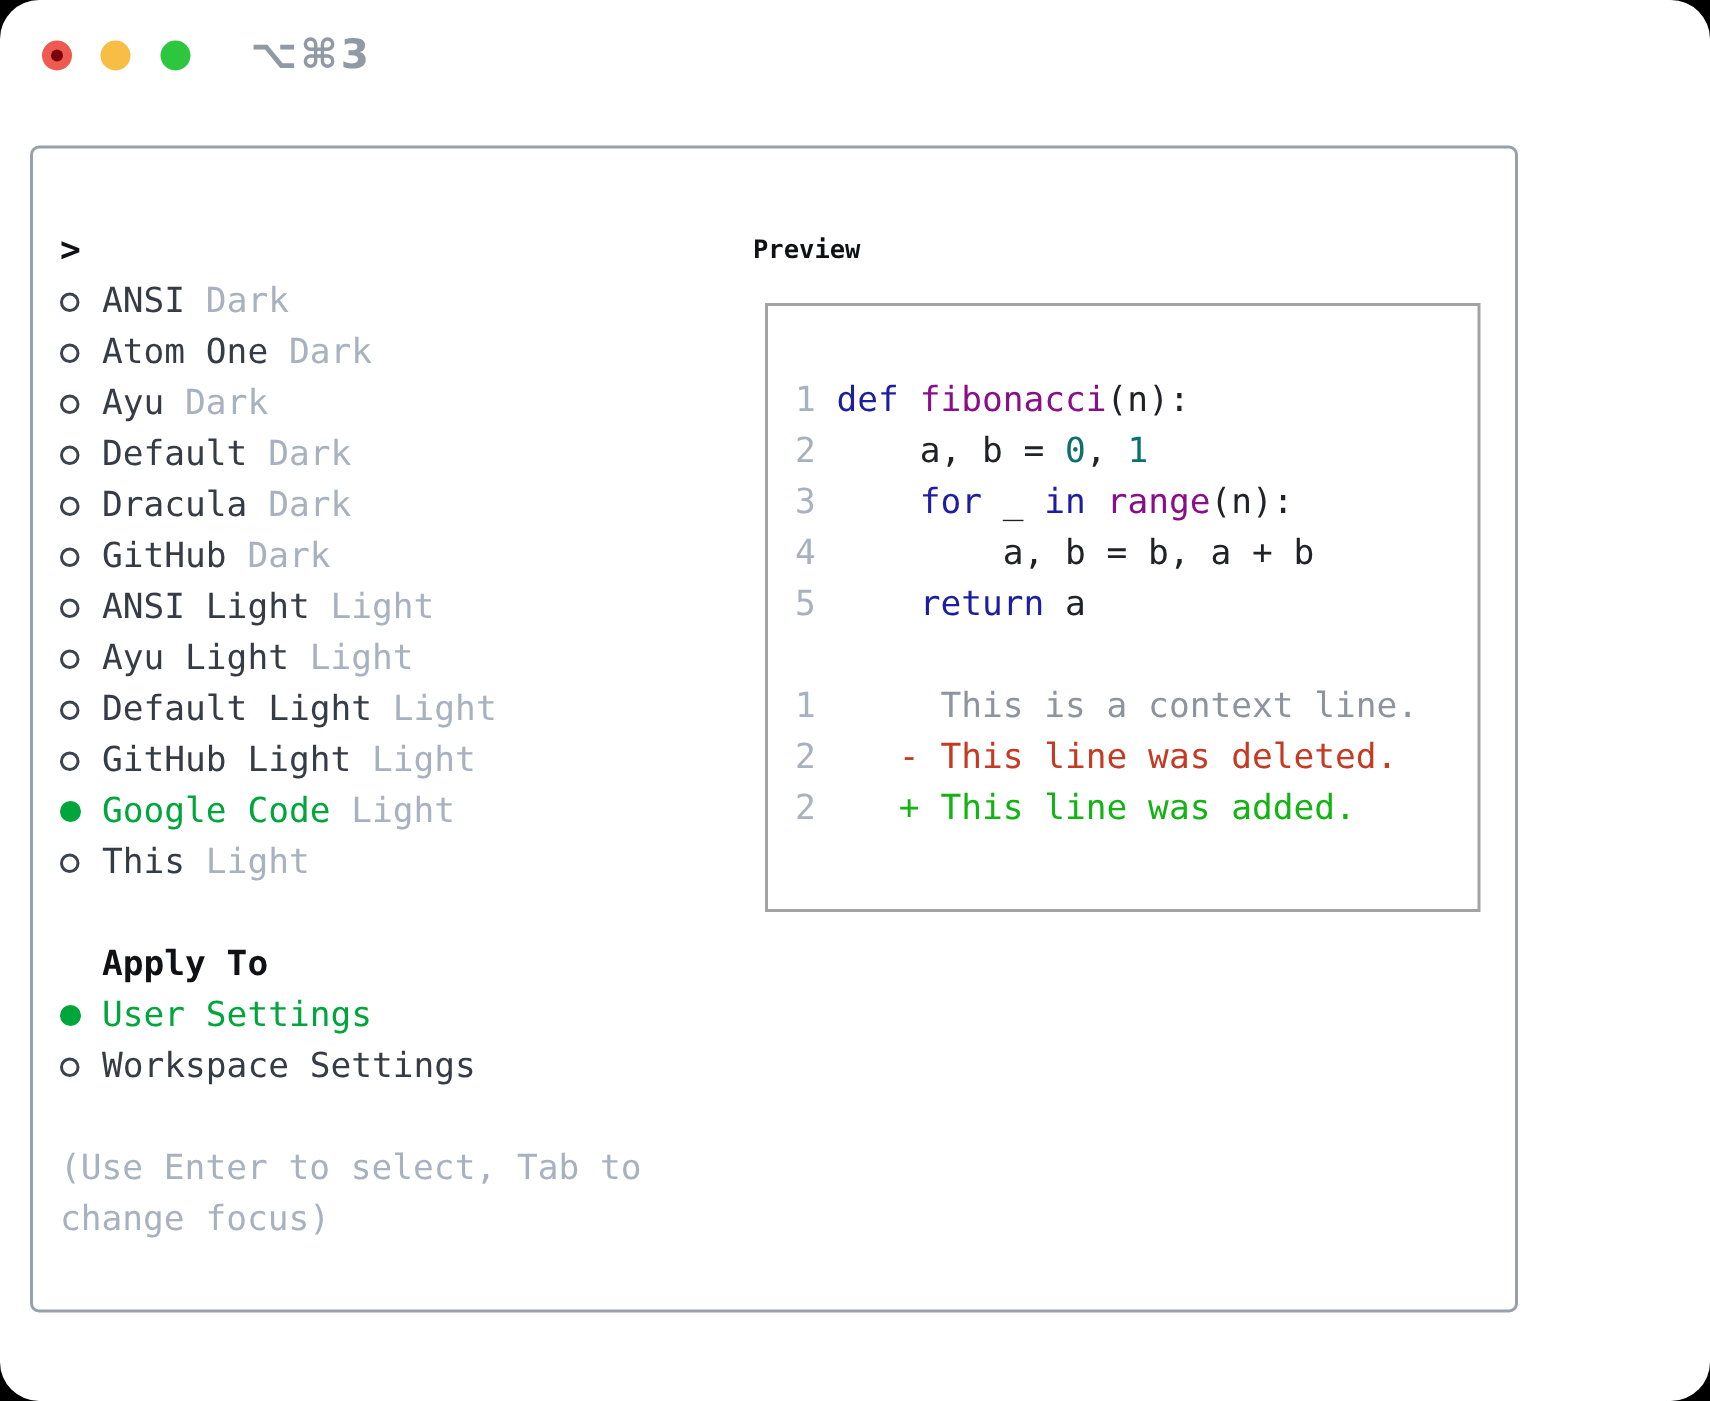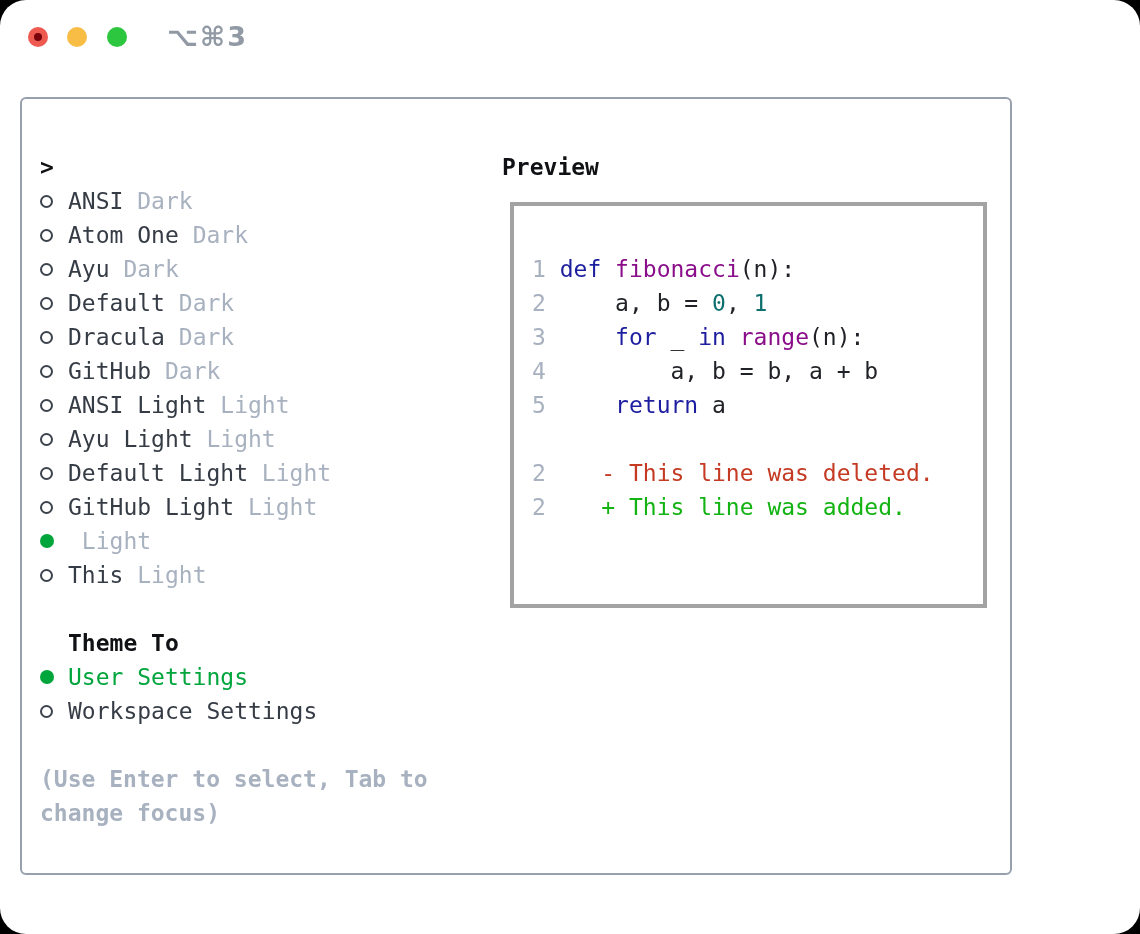--- a/index.html
+++ b/index.html
@@ -22,26 +22,26 @@
   .list{position:absolute;left:18px;top:51px;width:450px;font-size:23px;line-height:34px;color:#363c45;}
   .row{height:34px;display:flex;align-items:center;white-space:pre;}
   .marker{flex:none;width:28px;height:34px;display:flex;align-items:center;}
   .prompt{font-weight:bold;color:#101114;}
   .radio{width:13px;height:13px;border-radius:50%;border:2px solid #3c434d;box-sizing:border-box;}
   .radio.sel{background:#00a53c;border-color:#00a53c;width:14px;height:14px;}
   .bold-label{font-weight:bold;color:#101114;}
   .variant{color:#a8b1bf;}
   .theme-name{color:#363c45;}
   .row.selected .theme-name{color:#00a53c;}
-  .help-row{height:34px;line-height:34px;color:#a8b1bf;white-space:pre;font-weight:bold;}
+  .help-row{height:34px;line-height:34px;color:#a8b1bf;white-space:pre;}
   .blank-row{height:34px;}
 
   
-  .preview-label{position:absolute;left:480px;top:51px;height:34px;line-height:34px;font-size:23px;font-weight:bold;color:#101114;}
-  .preview-box{position:absolute;left:488px;top:103px;width:477px;height:406px;border:4px solid #a3a3a3;box-sizing:border-box;padding:46px 0 0 18px;overflow:hidden;}
+  .preview-label{position:absolute;left:480px;top:51px;height:34px;line-height:34px;font-size:17px;font-weight:bold;color:#101114;}
+  .preview-box{position:absolute;left:488px;top:103px;width:477px;height:406px;border:2px solid #a3a3a3;box-sizing:border-box;padding:46px 0 0 18px;overflow:hidden;}
   .cl,.dl{height:34px;line-height:34px;font-size:23px;white-space:pre;color:#202227;}
   .ln{color:#a8b1bf;}
   .tok-keyword{color:#1d1e9f;}
   .tok-function{color:#8a0d8a;}
   .tok-literal{color:#0e6f6f;}
   .tok-plain{color:#202227;}
   .dl.context .dtext{color:#8e949e;}
   .dl.deleted .dtext{color:#c43a23;}
   .dl.added .dtext{color:#12b312;}
   .blank-line{height:34px;}
@@ -65,39 +65,40 @@
         <div class="row theme-row"><span class="marker"><span class="radio"></span></span><span class="theme-name">ANSI</span><span class="variant"> Dark</span></div>
         <div class="row theme-row"><span class="marker"><span class="radio"></span></span><span class="theme-name">Atom One</span><span class="variant"> Dark</span></div>
         <div class="row theme-row"><span class="marker"><span class="radio"></span></span><span class="theme-name">Ayu</span><span class="variant"> Dark</span></div>
         <div class="row theme-row"><span class="marker"><span class="radio"></span></span><span class="theme-name">Default</span><span class="variant"> Dark</span></div>
         <div class="row theme-row"><span class="marker"><span class="radio"></span></span><span class="theme-name">Dracula</span><span class="variant"> Dark</span></div>
         <div class="row theme-row"><span class="marker"><span class="radio"></span></span><span class="theme-name">GitHub</span><span class="variant"> Dark</span></div>
         <div class="row theme-row"><span class="marker"><span class="radio"></span></span><span class="theme-name">ANSI Light</span><span class="variant"> Light</span></div>
         <div class="row theme-row"><span class="marker"><span class="radio"></span></span><span class="theme-name">Ayu Light</span><span class="variant"> Light</span></div>
         <div class="row theme-row"><span class="marker"><span class="radio"></span></span><span class="theme-name">Default Light</span><span class="variant"> Light</span></div>
         <div class="row theme-row"><span class="marker"><span class="radio"></span></span><span class="theme-name">GitHub Light</span><span class="variant"> Light</span></div>
-        <div class="row theme-row selected"><span class="marker"><span class="radio sel"></span></span><span class="variant"> Light</span></div>
+        <div class="row theme-row selected"><span class="marker"><span class="radio sel"></span></span><span class="theme-name">Google Code</span><span class="variant"> Light</span></div>
         <div class="row theme-row"><span class="marker"><span class="radio"></span></span><span class="theme-name">This</span><span class="variant"> Light</span></div>
         <div class="blank-row"></div>
-        <div class="row"><span class="marker"></span><span class="bold-label">Theme To</span></div>
+        <div class="row"><span class="marker"></span><span class="bold-label">Apply To</span></div>
         <div class="row theme-row selected"><span class="marker"><span class="radio sel"></span></span><span class="theme-name">User Settings</span></div>
         <div class="row theme-row"><span class="marker"><span class="radio"></span></span><span class="theme-name">Workspace Settings</span></div>
         <div class="blank-row"></div>
         <div class="help-row">(Use Enter to select, Tab to</div>
         <div class="help-row">change focus)</div>
       </div>
     <div class="preview-label">Preview</div>
     <div class="preview-box">
       <div id="code-lines">
           <div class="cl"><span class="ln">1 </span><span class="tok-keyword">def</span><span class="tok-plain"> </span><span class="tok-function">fibonacci</span><span class="tok-plain">(n):</span></div>
           <div class="cl"><span class="ln">2 </span><span class="tok-plain">    a, b = </span><span class="tok-literal">0</span><span class="tok-plain">, </span><span class="tok-literal">1</span></div>
           <div class="cl"><span class="ln">3 </span><span class="tok-plain">    </span><span class="tok-keyword">for</span><span class="tok-plain"> _ </span><span class="tok-keyword">in</span><span class="tok-plain"> </span><span class="tok-function">range</span><span class="tok-plain">(n):</span></div>
           <div class="cl"><span class="ln">4 </span><span class="tok-plain">        a, b = b, a + b</span></div>
           <div class="cl"><span class="ln">5 </span><span class="tok-plain">    </span><span class="tok-keyword">return</span><span class="tok-plain"> a</span></div>
         </div>
       <div class="blank-line"></div>
       <div id="diff-lines">
+          <div class="dl context"><span class="ln">1 </span><span class="dtext">     This is a context line.</span></div>
           <div class="dl deleted"><span class="ln">2 </span><span class="dtext">   - This line was deleted.</span></div>
           <div class="dl added"><span class="ln">2 </span><span class="dtext">   + This line was added.</span></div>
         </div>
     </div>
   </div>
 </div>
 
 </body></html>

